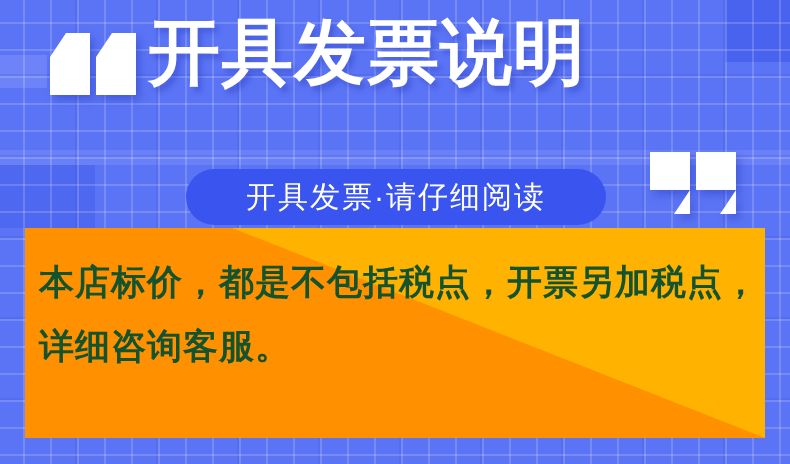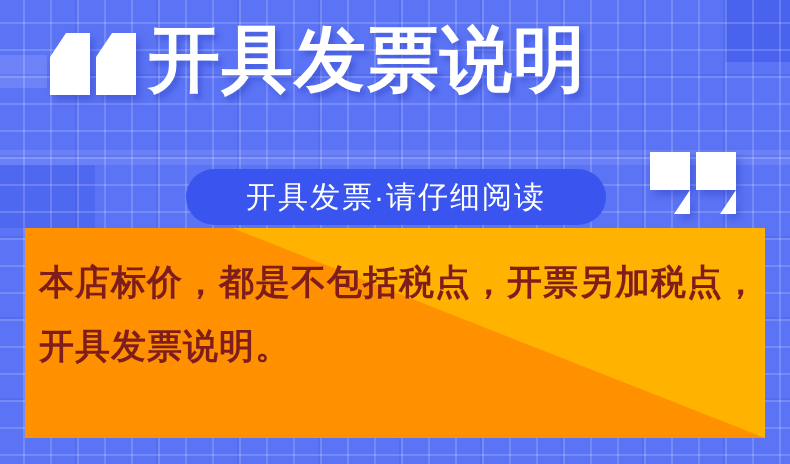--- a/index.html
+++ b/index.html
@@ -97,21 +97,21 @@
     top: 152px;
     width: 86px;
     height: 62px;
     filter: drop-shadow(4px 5px 4px rgba(40,60,190,0.45));
   }
 
   
   #title {
     position: absolute;
     left: 148px;
-    top: 16px;
+    top: 9px;
     font-size: 72px;
     line-height: 86px;
     font-weight: bold;
     color: #ffffff;
     letter-spacing: 1px;
     white-space: nowrap;
     text-shadow: 4px 5px 5px rgba(45,65,195,0.42);
   }
 
   
@@ -158,21 +158,21 @@
   #panel-text {
     position: absolute;
     left: 14px;
     top: 22px;
     width: 716px;
   }
   .panel-line {
     font-size: 35px;
     line-height: 64px;
     font-weight: bold;
-    color: #7f1d1d;
+    color: #14532d;
     letter-spacing: 1px;
     white-space: nowrap;
   }
 </style>
 </head>
 <body>
 
 <div id="banner">
 
   <div class="deco" id="deco-block-upperleft"></div>
@@ -196,17 +196,17 @@
   <div id="title">开具发票说明</div>
 
   <div id="pill">
     <span id="pill-label">开具发票·请仔细阅读</span>
   </div>
 
   <div id="panel">
     <div id="panel-wedge-b"></div>
     <div id="panel-text">
       <div class="panel-line">本店标价，都是不包括税点，开票另加税点，</div>
-      <div class="panel-line">开具发票说明。</div>
+      <div class="panel-line">详细咨询客服。</div>
     </div>
   </div>
 
 </div>
 
 </body></html>

